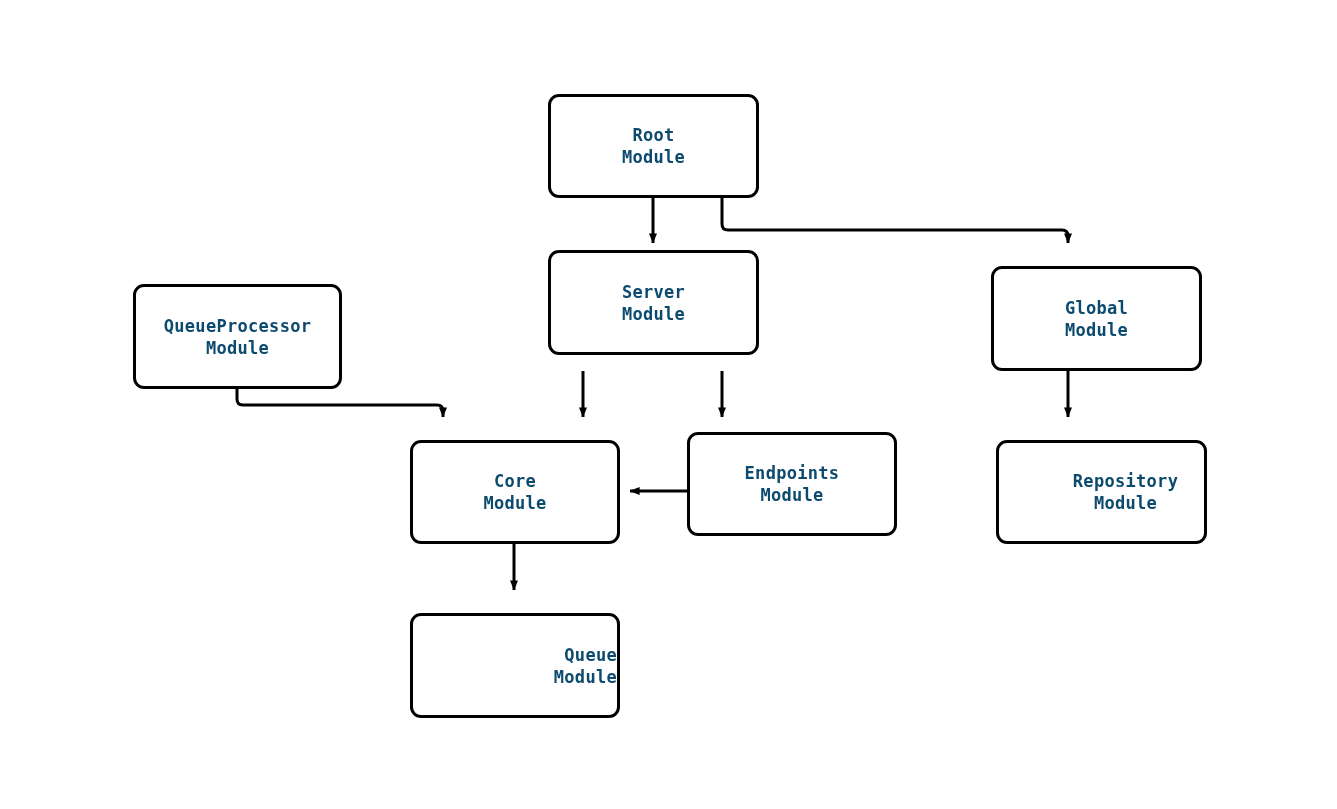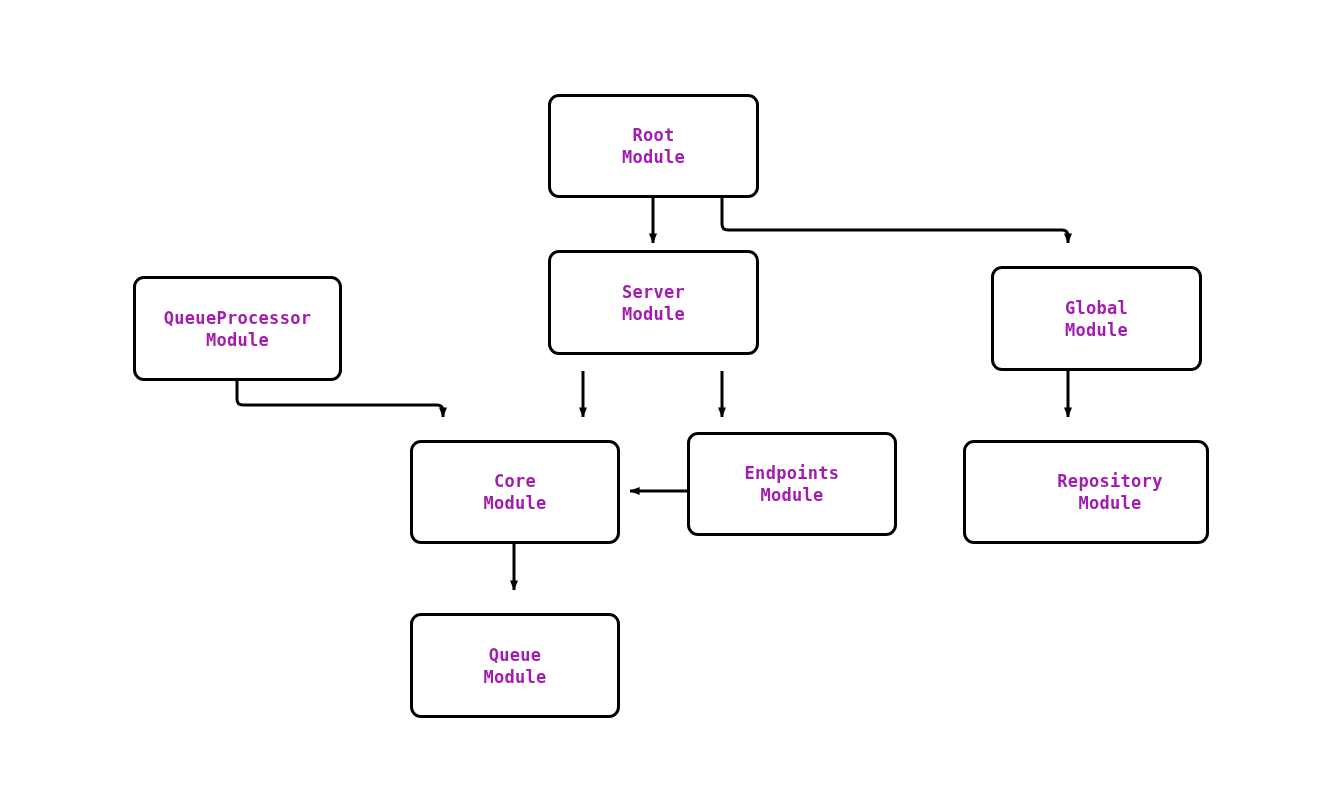--- a/index.html
+++ b/index.html
@@ -34,21 +34,21 @@
     flex-direction: column;
     align-items: center;
     justify-content: center;
     text-align: center;
   }
   .node-line {
     font-family: "DejaVu Sans Mono", "Liberation Mono", monospace;
     font-size: 17px;
     font-weight: bold;
     line-height: 22px;
-    color: #a21caf;
+    color: #0c4a6e;
     letter-spacing: 0.3px;
     white-space: nowrap;
   }
 </style>
 </head>
 <body>
 
 <div id="canvas">
 
   <svg id="edges" viewBox="0 0 1337 809">
@@ -89,21 +89,21 @@
     <g>
       <path d="M514,544 L514,590" stroke="#000000" stroke-width="3" fill="none" marker-end="url(#arrowhead)"></path>
     </g>
   </svg>
 
   <div class="node" style="left: 548px; top: 94px; width: 211px; height: 104px;">
     <span class="node-line">Root</span>
     <span class="node-line">Module</span>
   </div>
 
-  <div class="node" style="left: 133px; top: 276px; width: 209px; height: 105px; align-items: center;">
+  <div class="node" style="left: 133px; top: 284px; width: 209px; height: 105px; align-items: center;">
     <span class="node-line">QueueProcessor</span>
     <span class="node-line">Module</span>
   </div>
 
   <div class="node" style="left: 548px; top: 250px; width: 211px; height: 105px;">
     <span class="node-line">Server</span>
     <span class="node-line">Module</span>
   </div>
 
   <div class="node" style="left: 963px; top: 266px; width: 211px; height: 105px; margin-left: 28px;">
@@ -114,23 +114,23 @@
   <div class="node" style="left: 410px; top: 440px; width: 210px; height: 104px;">
     <span class="node-line">Core</span>
     <span class="node-line">Module</span>
   </div>
 
   <div class="node" style="left: 687px; top: 432px; width: 210px; height: 104px; justify-content: center;">
     <span class="node-line">Endpoints</span>
     <span class="node-line">Module</span>
   </div>
 
-  <div class="node" style="left: 963px; top: 440px; width: 246px; height: 104px; padding-left: 48px;">
+  <div class="node" style="left: 996px; top: 440px; width: 211px; height: 104px; padding-left: 48px;">
     <span class="node-line">Repository</span>
     <span class="node-line">Module</span>
   </div>
 
-  <div class="node" style="left: 410px; top: 613px; width: 210px; height: 105px;">
+  <div class="node" style="left: 410px; top: 613px; width: 210px; height: 105px; align-items: flex-end;">
     <span class="node-line">Queue</span>
     <span class="node-line">Module</span>
   </div>
 
 </div>
 
 </body></html>

